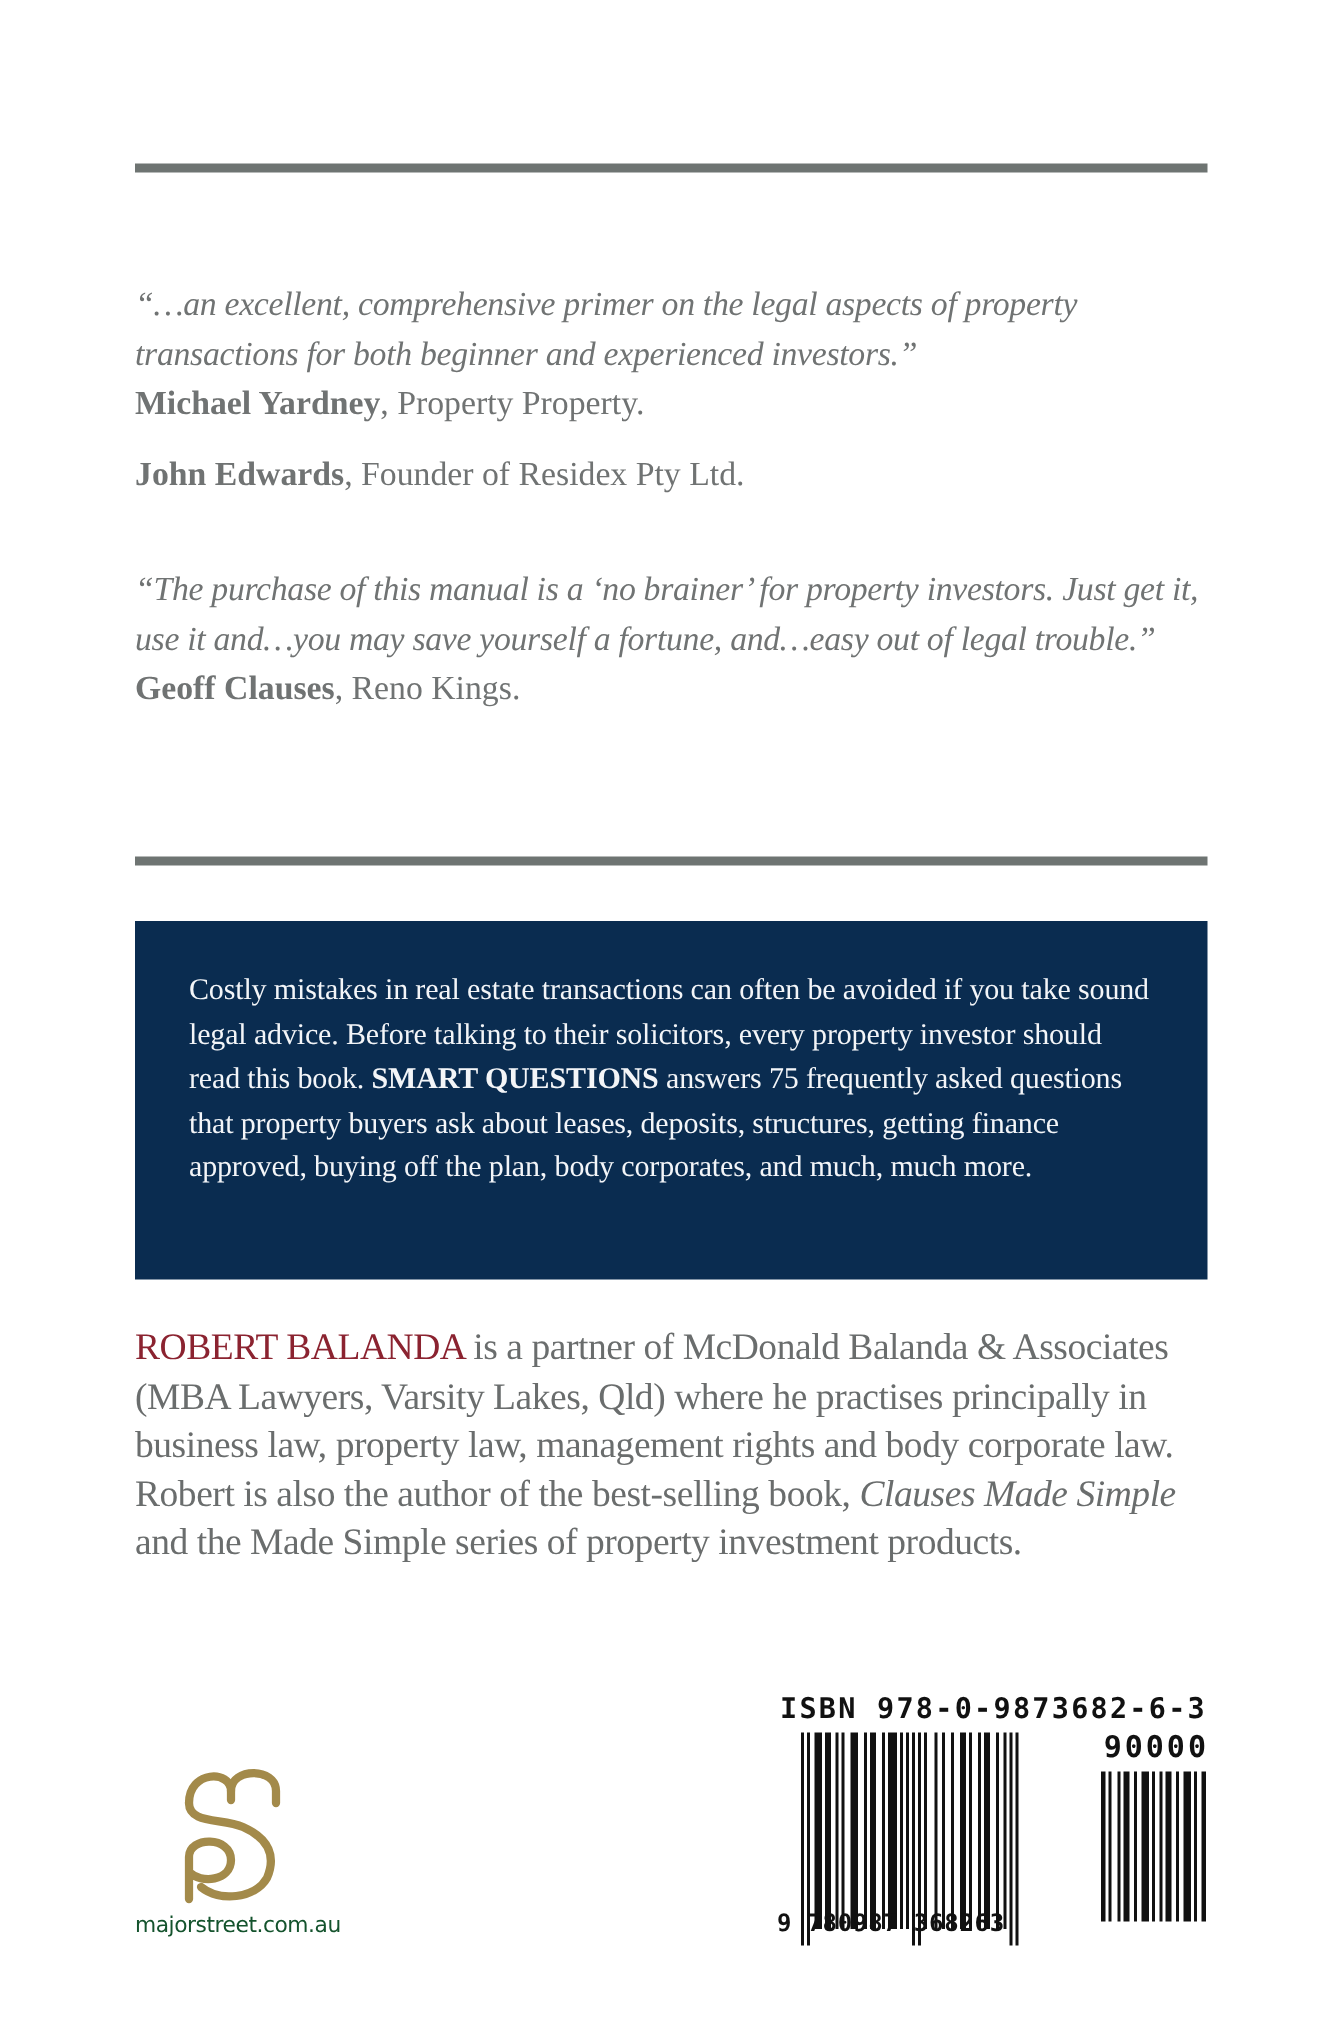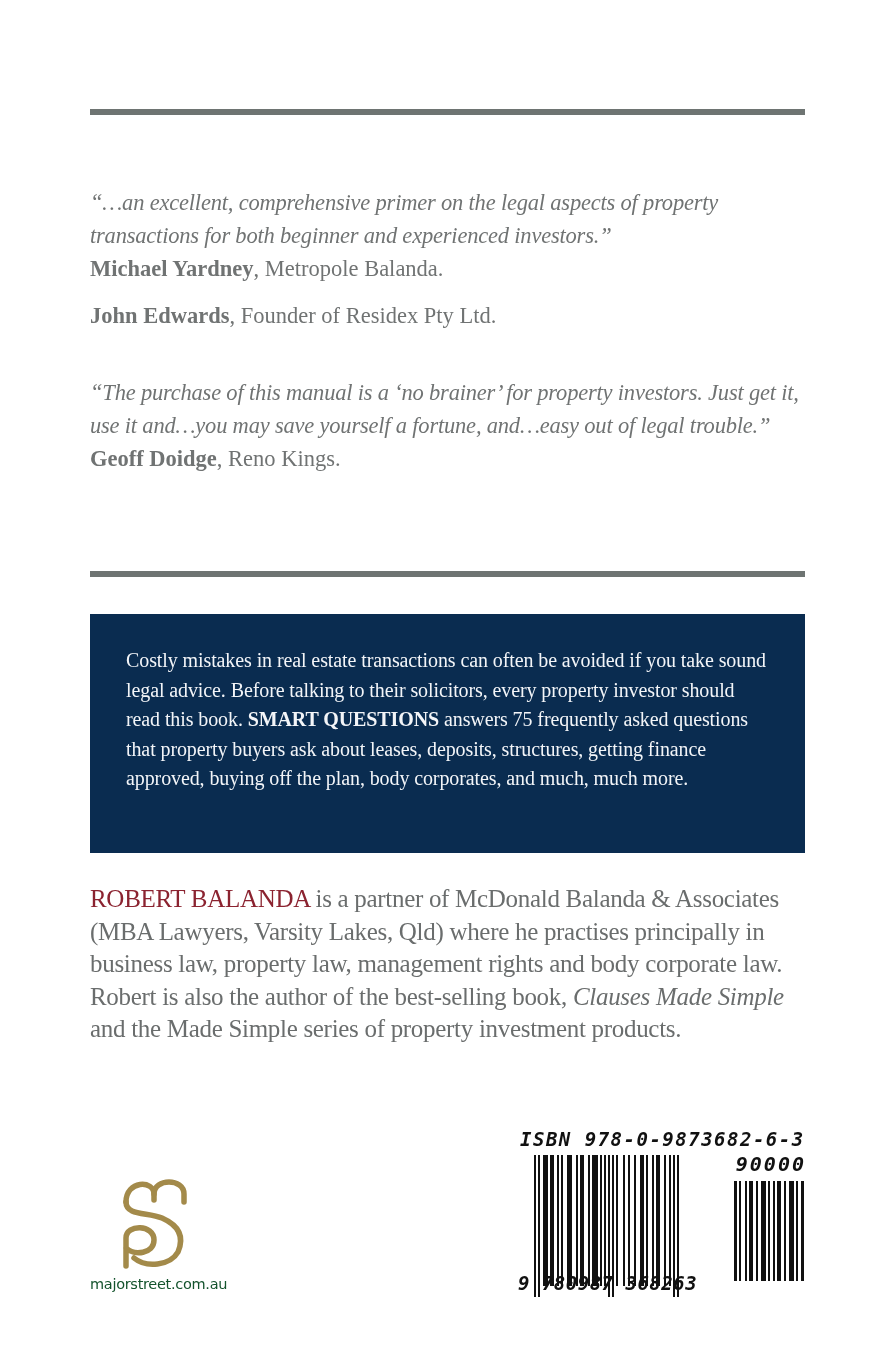--- a/index.html
+++ b/index.html
@@ -104,21 +104,20 @@
       color: #14532d;
       letter-spacing: -0.3px;
     }
 
     .barcode-block {
       position: absolute;
       left: 516px;
       top: 1128px;
       width: 292px;
       height: 170px;
-      font-style: italic;
     }
     .isbn-label {
       position: absolute;
       left: 4px;
       top: 0;
       font-family: "DejaVu Sans Mono", "Liberation Mono", monospace;
       font-weight: bold;
       font-size: 19px;
       letter-spacing: 1.5px;
       color: #111;
@@ -133,21 +132,21 @@
       font-size: 20px;
       letter-spacing: 2px;
       color: #111;
     }
     .ean-digits {
       position: absolute;
       left: 2px;
       top: 144px;
       font-family: "DejaVu Sans Mono", "Liberation Mono", monospace;
       font-weight: bold;
-      font-size: 19px;
+      font-size: 16px;
       color: #111;
       letter-spacing: 0.5px;
       white-space: pre;
     }
     .bars-main {
       position: absolute;
       left: 18px;
       top: 27px;
       width: 174px;
       height: 142px;
@@ -168,32 +167,32 @@
   </style>
 </head>
 <body>
 
 <div class="rule rule-top"></div>
 
 <div class="testimonials">
   <div class="testimonial">
     <div class="quote">“…an excellent, comprehensive primer on the legal aspects of property transactions for both beginner and experienced investors.”</div>
     <div class="attribution">
-      <span class="name">Michael Yardney</span><span>, Metropole Balanda.</span>
+      <span class="name">Michael Yardney</span><span>, Property Property.</span>
     </div>
   </div>
   <div class="testimonial">
     <div class="attribution">
       <span class="name">John Edwards</span><span>, Founder of Residex Pty Ltd.</span>
     </div>
   </div>
   <div class="testimonial">
     <div class="quote">“The purchase of this manual is a ‘no brainer’ for property investors. Just get it, use it and…you may save yourself a fortune, and…easy out of legal trouble.”</div>
     <div class="attribution">
-      <span class="name">Geoff Doidge</span><span>, Reno Kings.</span>
+      <span class="name">Geoff Clauses</span><span>, Reno Kings.</span>
     </div>
   </div>
 </div>
 
 <div class="rule rule-bottom"></div>
 
 <div class="blurb-box">
   <div class="blurb">
     <span>Costly mistakes in real estate transactions can often be avoided if you take sound legal advice. Before talking to their solicitors, every property investor should read this book. </span><span class="strong">SMART QUESTIONS</span><span> answers 75 frequently asked questions that property buyers ask about leases, deposits, structures, getting finance approved, buying off the plan, body corporates, and much, much more.</span>
   </div>

